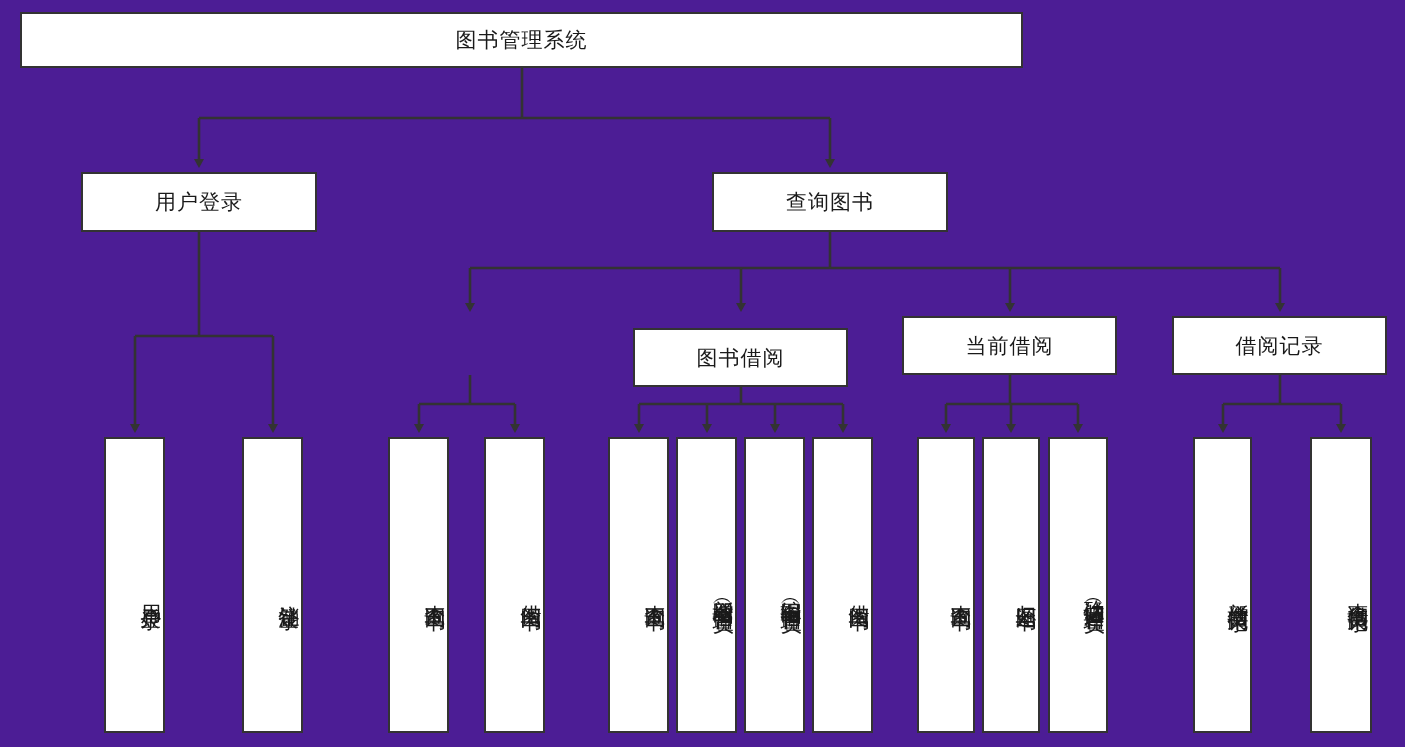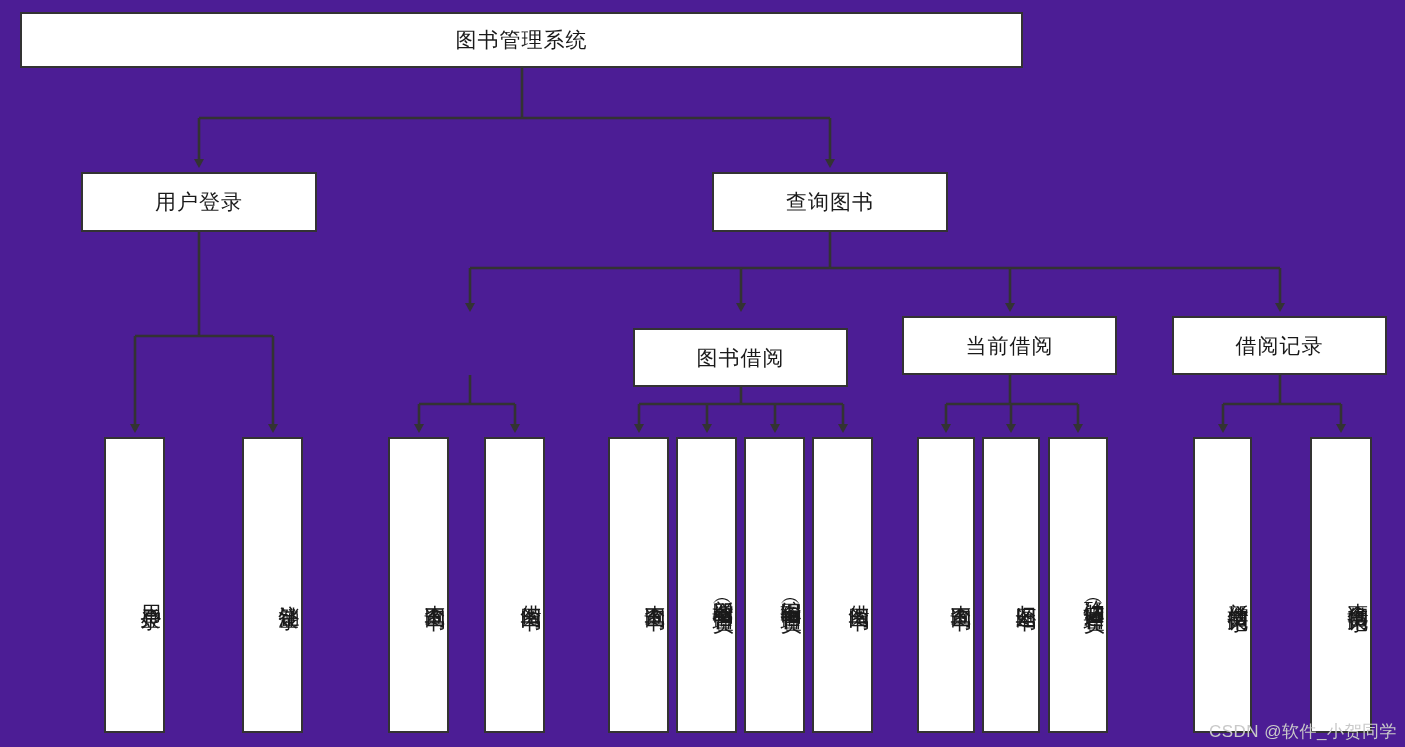--- a/index.html
+++ b/index.html
@@ -176,14 +176,13 @@
     <span class="vlabel">确认归还（管理员）</span>
   </div>
 
   <div class="node node-v" style="left:1193px;top:437px;width:59px;height:296px;">
     <span class="vlabel">新增借阅记录</span>
   </div>
   <div class="node node-v" style="left:1310px;top:437px;width:62px;height:296px;">
     <span class="vlabel">查询借阅记录</span>
   </div>
 
-  <div id="watermark">CSDN @软件_小贺同学</div>
 </div>
 
 </body></html>

